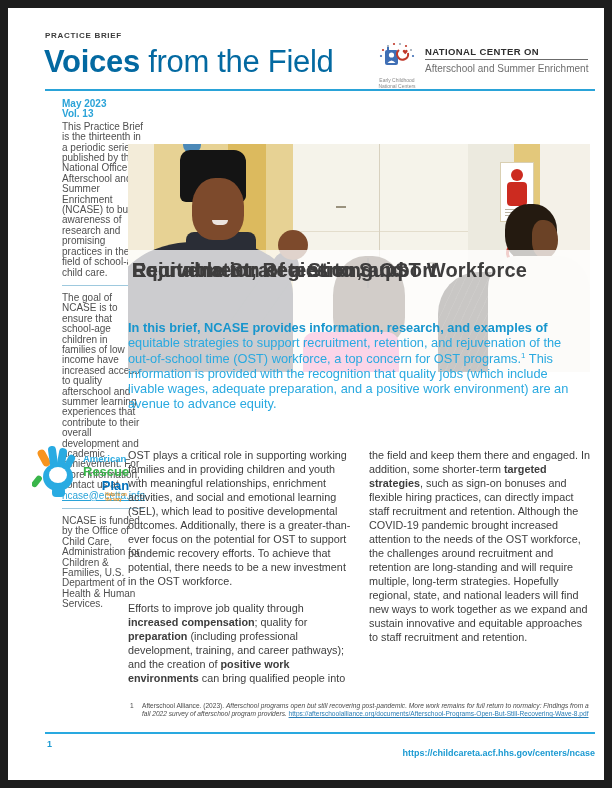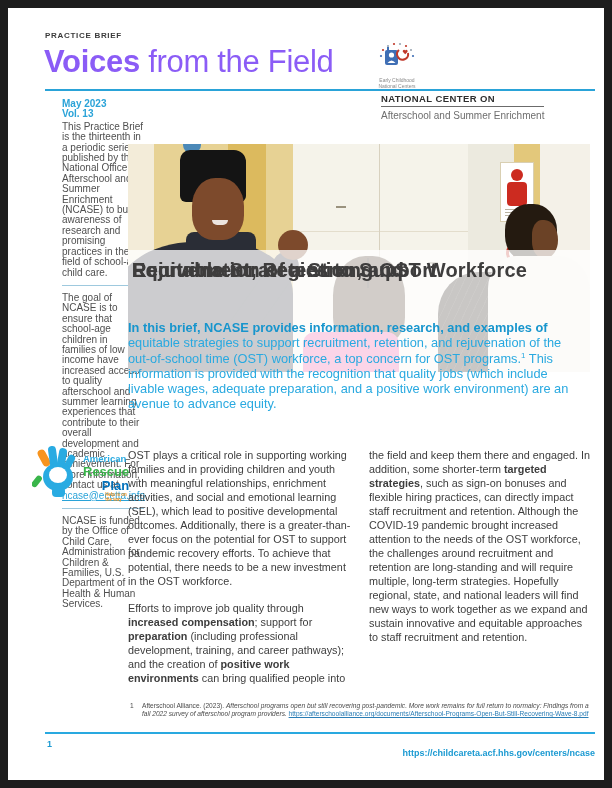--- a/index.html
+++ b/index.html
@@ -1,24 +1,24 @@
 <!DOCTYPE html>
 <html><head>
 <meta charset="utf-8">
 <style>
   html,body{margin:0;padding:0;}
   body{width:612px;height:788px;background:#1d1d1d;font-family:"Liberation Sans",sans-serif;}
   .frame{position:relative;width:612px;height:788px;background:#1d1d1d;overflow:hidden;}
   .page{position:absolute;left:8px;top:8px;width:596px;height:772px;background:#ffffff;}
 
   .eyebrow{position:absolute;left:37px;top:23px;font-size:8px;font-weight:bold;letter-spacing:.7px;color:#3b3b3b;}
-  .masthead{position:absolute;left:36px;top:36px;margin:0;font-size:31px;color:#8b5cf6;font-weight:normal;letter-spacing:-.3px;}
+  .masthead{position:absolute;left:36px;top:36px;margin:0;font-size:31px;color:#0369a1;font-weight:normal;letter-spacing:-.3px;}
   .masthead .tb{font-weight:bold;}
 
-  .org-logo{position:absolute;left:367px;top:34px;display:flex;align-items:flex-start;flex-direction:column;}
+  .org-logo{position:absolute;left:367px;top:34px;display:flex;align-items:flex-start;}
   .org-icon{width:44px;text-align:center;}
   .org-icon-caption{font-size:5px;color:#8a8a8a;line-height:6px;margin-top:1px;}
   .org-text{margin-left:6px;padding-top:4px;}
   .org-line1{font-size:9.5px;font-weight:bold;color:#2e2e2e;letter-spacing:.4px;padding-bottom:2px;border-bottom:1px solid #6b6b6b;}
   .org-line2{font-size:10px;color:#6e6e6e;margin-top:3px;}
 
   .rule{position:absolute;left:37px;width:550px;height:2px;background:#2aa3d8;}
   .header-rule{top:81px;}
   .footer-rule{top:724px;background:#29a9e0;}
 
@@ -203,21 +203,21 @@
           <span style="display:block">Rejuvenation of a Strong OST Workforce</span>
         </h2>
       </div>
     </section>
 
     <p class="intro"><span class="lead">In this brief, NCASE provides information, research, and examples of</span><span> equitable strategies to support recruitment, retention, and rejuvenation of the out-of-school time (OST) workforce, a top concern for OST programs.</span><sup>1</sup><span> This information is provided with the recognition that quality jobs (which include livable wages, adequate preparation, and a positive work environment) are an avenue to advance equity.</span></p>
 
     <div class="columns">
       <div class="col">
         <p>OST plays a critical role in supporting working families and in providing children and youth with meaningful relationships, enrichment activities, and social and emotional learning (SEL), which lead to positive developmental outcomes. Additionally, there is a greater-than-ever focus on the potential for OST to support pandemic recovery efforts. To achieve that potential, there needs to be a new investment in the OST workforce.</p>
-        <p><span>Efforts to improve job quality through </span><span class="bld">increased compensation</span><span>; support for </span><span class="bld">preparation</span><span> (including professional development, training, and career pathways); and the creation of </span><span class="bld">positive work environments</span><span> can bring qualified people into</span></p>
+        <p><span>Efforts to improve job quality through </span><span class="bld">increased compensation</span><span>; quality for </span><span class="bld">preparation</span><span> (including professional development, training, and career pathways); and the creation of </span><span class="bld">positive work environments</span><span> can bring qualified people into</span></p>
       </div>
       <div class="col">
         <p><span>the field and keep them there and engaged. In addition, some shorter-term </span><span class="bld">targeted strategies</span><span>, such as sign-on bonuses and flexible hiring practices, can directly impact staff recruitment and retention. Although the COVID-19 pandemic brought increased attention to the needs of the OST workforce, the challenges around recruitment and retention are long-standing and will require multiple, long-term strategies. Hopefully regional, state, and national leaders will find new ways to work together as we expand and sustain innovative and equitable approaches to staff recruitment and retention.</span></p>
       </div>
     </div>
 
     <div class="footnote">
       <span class="fn-marker">1</span>
       <span><span>Afterschool Alliance. (2023). </span><span class="fn-title">Afterschool programs open but still recovering post-pandemic. More work remains for full return to normalcy: Findings from a fall 2022 survey of afterschool program providers. </span><a class="fn-link">https://afterschoolalliance.org/documents/Afterschool-Programs-Open-But-Still-Recovering-Wave-8.pdf</a></span>
     </div>

